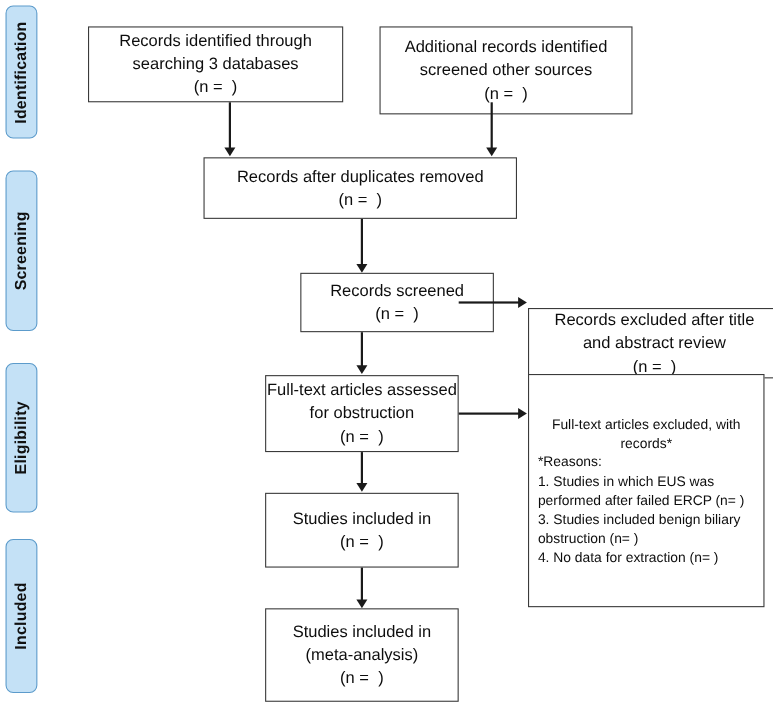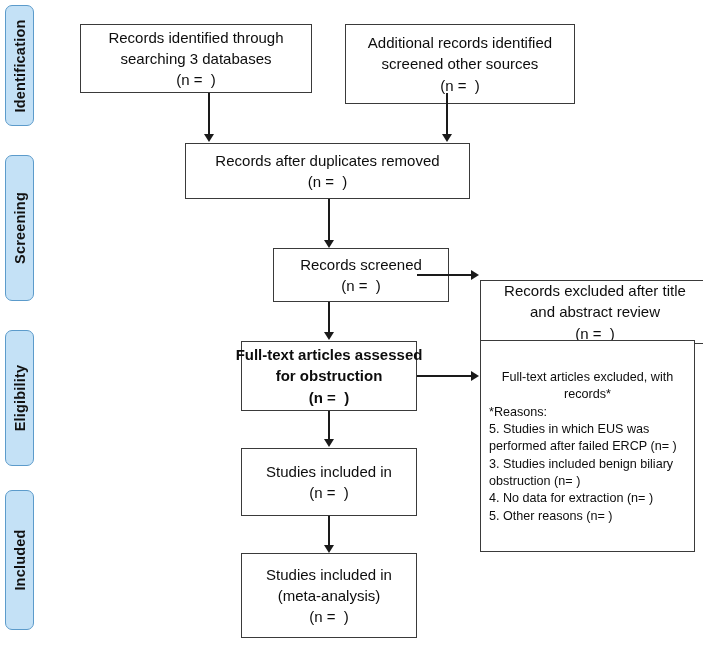--- a/index.html
+++ b/index.html
@@ -128,37 +128,36 @@
 
   <div class="box" style="left:480px;top:238px;width:230px;height:64px;margin-top:42px;">
     <span class="ln">Records excluded after title</span>
     <span class="ln">and abstract review</span>
     <span class="ln">(n =  )</span>
   </div>
 
   <div class="vline" style="left:328px;top:302px;height:31px;"></div>
   <div class="arrow-down" style="left:324px;top:332px;"></div>
 
-  <div class="box" style="left:241px;top:341px;width:176px;height:70px;font-weight:bold;">
+  <div class="box" style="left:241px;top:341px;width:176px;height:70px;">
     <span class="ln">Full-text articles assessed</span>
     <span class="ln">for obstruction</span>
     <span class="ln">(n =  )</span>
   </div>
 
   <div class="hline" style="left:417px;top:375px;width:55px;"></div>
   <div class="arrow-right" style="left:471px;top:371px;"></div>
 
   <div class="box left-align" style="left:480px;top:340px;width:215px;height:212px;font-size:12.6px;line-height:1.38;">
     <span class="hdr">Full-text articles excluded, with</span>
     <span class="hdr">records*</span>
     <span class="ln">*Reasons:</span>
-    <span class="ln">5. Studies in which EUS was performed after failed ERCP (n=   )</span>
+    <span class="ln">1. Studies in which EUS was performed after failed ERCP (n=   )</span>
     <span class="ln">3. Studies included benign biliary obstruction (n=  )</span>
     <span class="ln">4. No data for extraction (n=   )</span>
-    <span class="ln">5. Other reasons (n=  )</span>
   </div>
 
   <div class="vline" style="left:328px;top:411px;height:29px;"></div>
   <div class="arrow-down" style="left:324px;top:439px;"></div>
 
   <div class="box" style="left:241px;top:448px;width:176px;height:68px;">
     <span class="ln">Studies included in</span>
     <span class="ln">(n =  )</span>
   </div>
 

